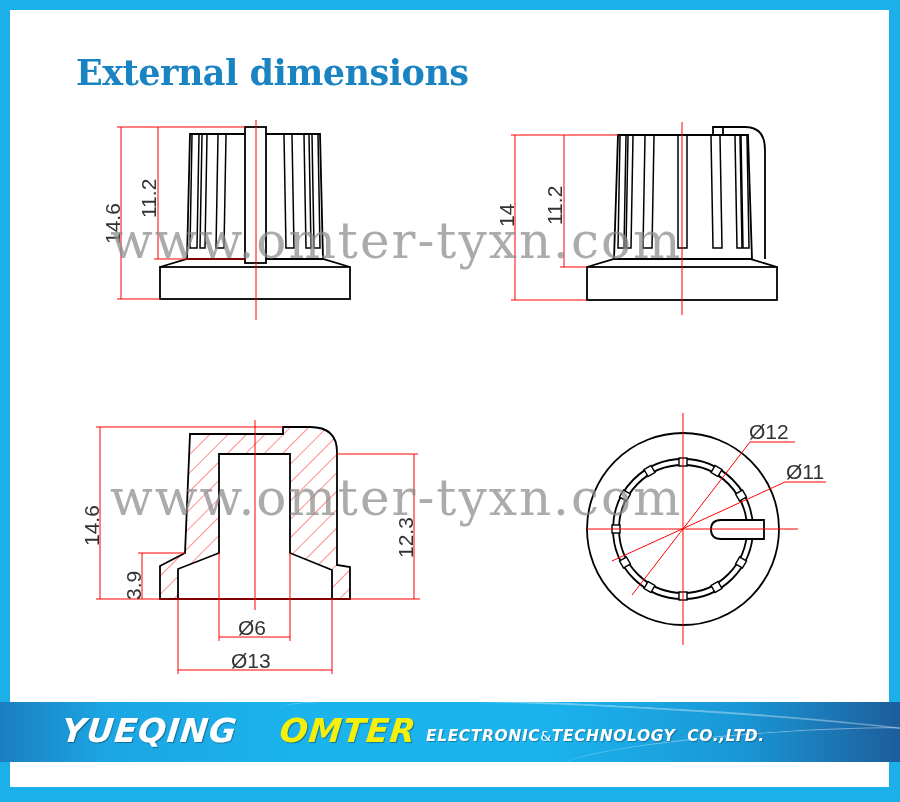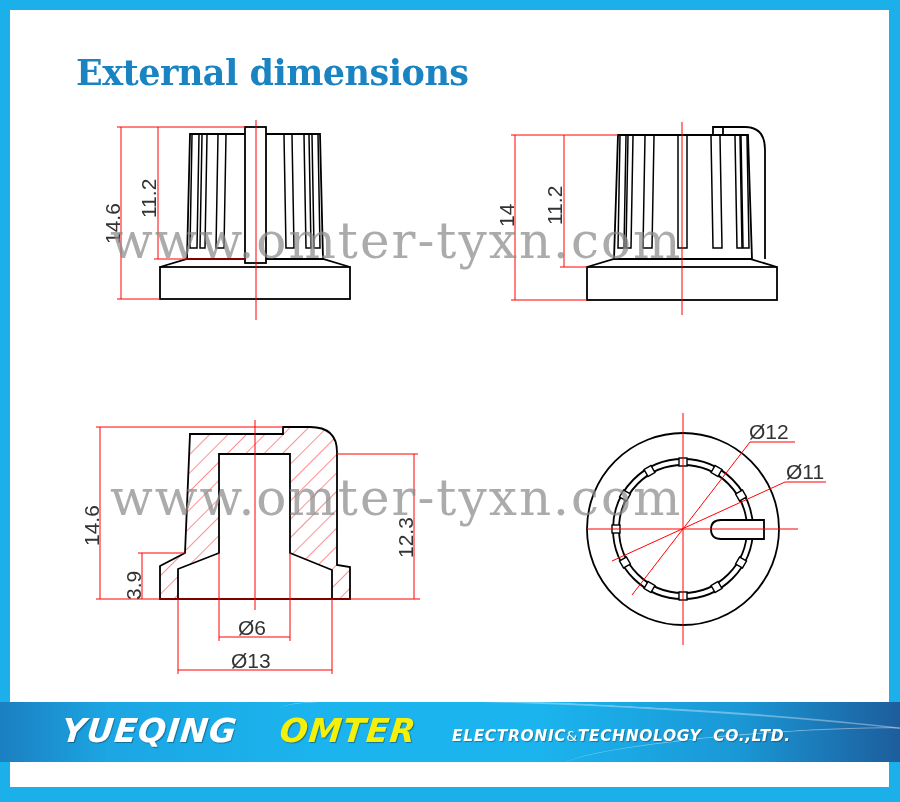--- a/index.html
+++ b/index.html
@@ -6,21 +6,21 @@
   body { width: 900px; height: 802px; position: relative; overflow: hidden; background: #1cb0ea; }
   .panel { position: absolute; left: 10px; top: 10px; width: 879px; height: 777px; background: #ffffff; }
   .title { position: absolute; left: 76px; top: 52px; margin: 0; font-family: "DejaVu Serif", serif; font-weight: bold; font-size: 35px; color: #1a83c2; letter-spacing: -0.5px; }
   svg.drawing { position: absolute; left: 0; top: 0; }
   .banner { position: absolute; left: 0; top: 702px; width: 900px; height: 60px;
     background: linear-gradient(90deg, #1b7fc1 0%, #1ca6e3 12%, #1bb4ee 35%, #1bb4ee 60%, #1a98d6 82%, #1d5d9c 100%); overflow: hidden; }
   .banner .streak { position: absolute; left: 280px; top: 4px; width: 700px; height: 40px; border-top: 2px solid rgba(255,255,255,0.35); border-radius: 50%; transform: rotate(3deg); }
   .banner .streak2 { position: absolute; left: 560px; top: 30px; width: 420px; height: 40px; border-top: 1px solid rgba(255,255,255,0.4); border-radius: 50%; transform: rotate(-4deg); }
   .b-yueqing { position: absolute; left: 62px; top: 9px; font-family: "DejaVu Sans", sans-serif; font-weight: bold; font-style: italic; font-size: 33px; color: #ffffff; letter-spacing: 1px; text-shadow: 1px 1px 1px rgba(0,0,0,0.35); transform: skewX(-6deg); }
   .b-omter { position: absolute; left: 280px; top: 9px; font-family: "DejaVu Sans", sans-serif; font-weight: bold; font-style: italic; font-size: 33px; color: #f5f00a; letter-spacing: 1px; text-shadow: 1px 1px 1px rgba(0,0,0,0.35); transform: skewX(-6deg); }
-  .b-company { position: absolute; left: 452px; top: 25px; font-family: "DejaVu Sans", sans-serif; font-weight: bold; font-style: italic; font-size: 15.5px; color: #ffffff; letter-spacing: 0.6px; text-shadow: 1px 1px 1px rgba(0,0,0,0.3); white-space: nowrap; }
+  .b-company { position: absolute; left: 426px; top: 25px; font-family: "DejaVu Sans", sans-serif; font-weight: bold; font-style: italic; font-size: 15.5px; color: #ffffff; letter-spacing: 0.6px; text-shadow: 1px 1px 1px rgba(0,0,0,0.3); white-space: nowrap; }
   .b-company .amp { font-weight: normal; font-style: normal; font-size: 14px; }
   .watermark { font-family: "DejaVu Serif", serif; font-size: 50px; fill: #8c8c8c; opacity: 0.72; letter-spacing: 2px; }
   .dimtxt { font-family: "Liberation Sans", sans-serif; font-size: 21px; fill: #333333; }
 </style>
 </head>
 <body>
 
 <div class="panel"></div>
 
 <h1 class="title">External dimensions</h1>

